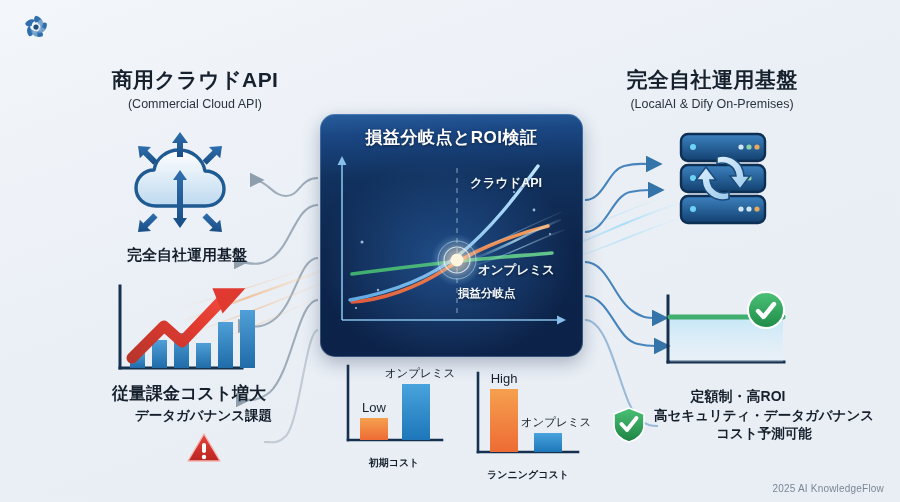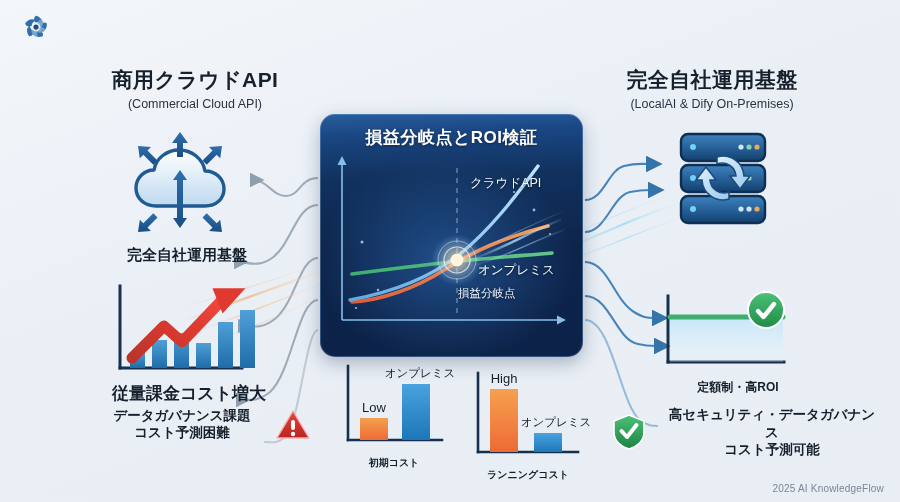--- a/index.html
+++ b/index.html
@@ -47,49 +47,49 @@
     overflow: hidden;
   }
   #panel-title {
     position: absolute; left: 0; right: 0; top: 12px;
     text-align: center; color: #ffffff;
     font-size: 17px; font-weight: bold; letter-spacing: 0.5px;
     text-shadow: 0 1px 3px rgba(0,0,0,0.45);
   }
   #panel svg { position: absolute; left: 0; top: 0; }
   .p-label {
-    position: absolute; color: #f2f8ff; font-weight: normal;
+    position: absolute; color: #f2f8ff; font-weight: bold;
     text-shadow: 0 1px 3px rgba(0,0,0,0.6); white-space: nowrap;
   }
   #lbl-cloud { left: 150px; top: 61px; font-size: 12.5px; }
   #lbl-onprem { left: 158px; top: 148px; font-size: 12.5px; }
   #lbl-break { left: 138px; top: 172px; font-size: 11.5px; }
 
   
   .node { position: absolute; }
   .cap {
     text-align: center; font-weight: bold; color: #16202c;
     white-space: nowrap;
   }
   
   #cloud-node { left: 112px; top: 128px; width: 150px; }
   #cloud-cap  { margin-top: 2px; font-size: 15px; }
   #bars-node  { left: 104px; top: 278px; width: 170px; }
   #bars-cap   { margin-top: 4px; font-size: 17px; }
   #warn-node  { left: 96px;  top: 408px; width: 215px;
-                display: flex; align-items: center; gap: 7px; }
+                display: flex; align-items: center; gap: 7px; flex-direction: column; }
   #warn-text  { font-size: 13.5px; font-weight: bold; color: #16202c;
                 line-height: 1.25; text-align: center; flex: 1; }
   
   #server-node { left: 648px; top: 130px; width: 150px; }
   #server-cap  { margin-top: 4px; font-size: 15px; }
   #flat-node   { left: 648px; top: 290px; width: 180px; }
-  #flat-cap    { margin-top: 3px; font-size: 12px; }
+  #flat-cap    { margin-top: 12px; font-size: 14px; }
   #shield-node { left: 612px; top: 406px; width: 270px;
-                 display: flex; align-items: center; gap: 16px; }
+                 display: flex; align-items: center; gap: 0; }
   #shield-text { font-size: 13.5px; font-weight: bold; color: #16202c;
                  line-height: 1.3; text-align: center; flex: 1; }
   
   #mini1 { left: 336px; top: 360px; width: 116px; }
   #mini2 { left: 466px; top: 355px; width: 124px; margin-top: 12px; }
   .mini-cap { margin-top: 1px; font-size: 10px; font-weight: bold; color: #16202c;
               text-align: center; white-space: nowrap; }
   
   #footer {
     position: absolute; right: 16px; bottom: 8px;
@@ -325,21 +325,20 @@
       </g>
       <path d="M28,80 L60,48 L78,64 L120,20" stroke="url(#redArr)" stroke-width="11" fill="none" stroke-linejoin="round" stroke-linecap="round"></path>
       <path d="M138,6 L122,36 L106,14 Z" fill="#e03a30" transform="rotate(14 122 22)"></path>
     </svg>
     <div class="cap" id="bars-cap">従量課金コスト増大</div>
   </div>
 
   <div class="node" id="warn-node">
     <div id="warn-text">
       <div>データガバナンス課題</div>
-      <div>コスト予測困難</div>
     </div>
     <svg width="36" height="32" viewBox="0 0 36 32">
       <defs>
         <linearGradient id="warnG" x1="0" y1="0" x2="0" y2="1">
           <stop offset="0%" stop-color="#e8443a"></stop>
           <stop offset="100%" stop-color="#b92420"></stop>
         </linearGradient>
       </defs>
       <path d="M18,2 L34,29 H2 Z" fill="url(#warnG)" stroke="#f3b3ae" stroke-width="1.4" stroke-linejoin="round"></path>
       <rect x="16" y="11" width="4" height="10" rx="2" fill="#ffffff"></rect>

